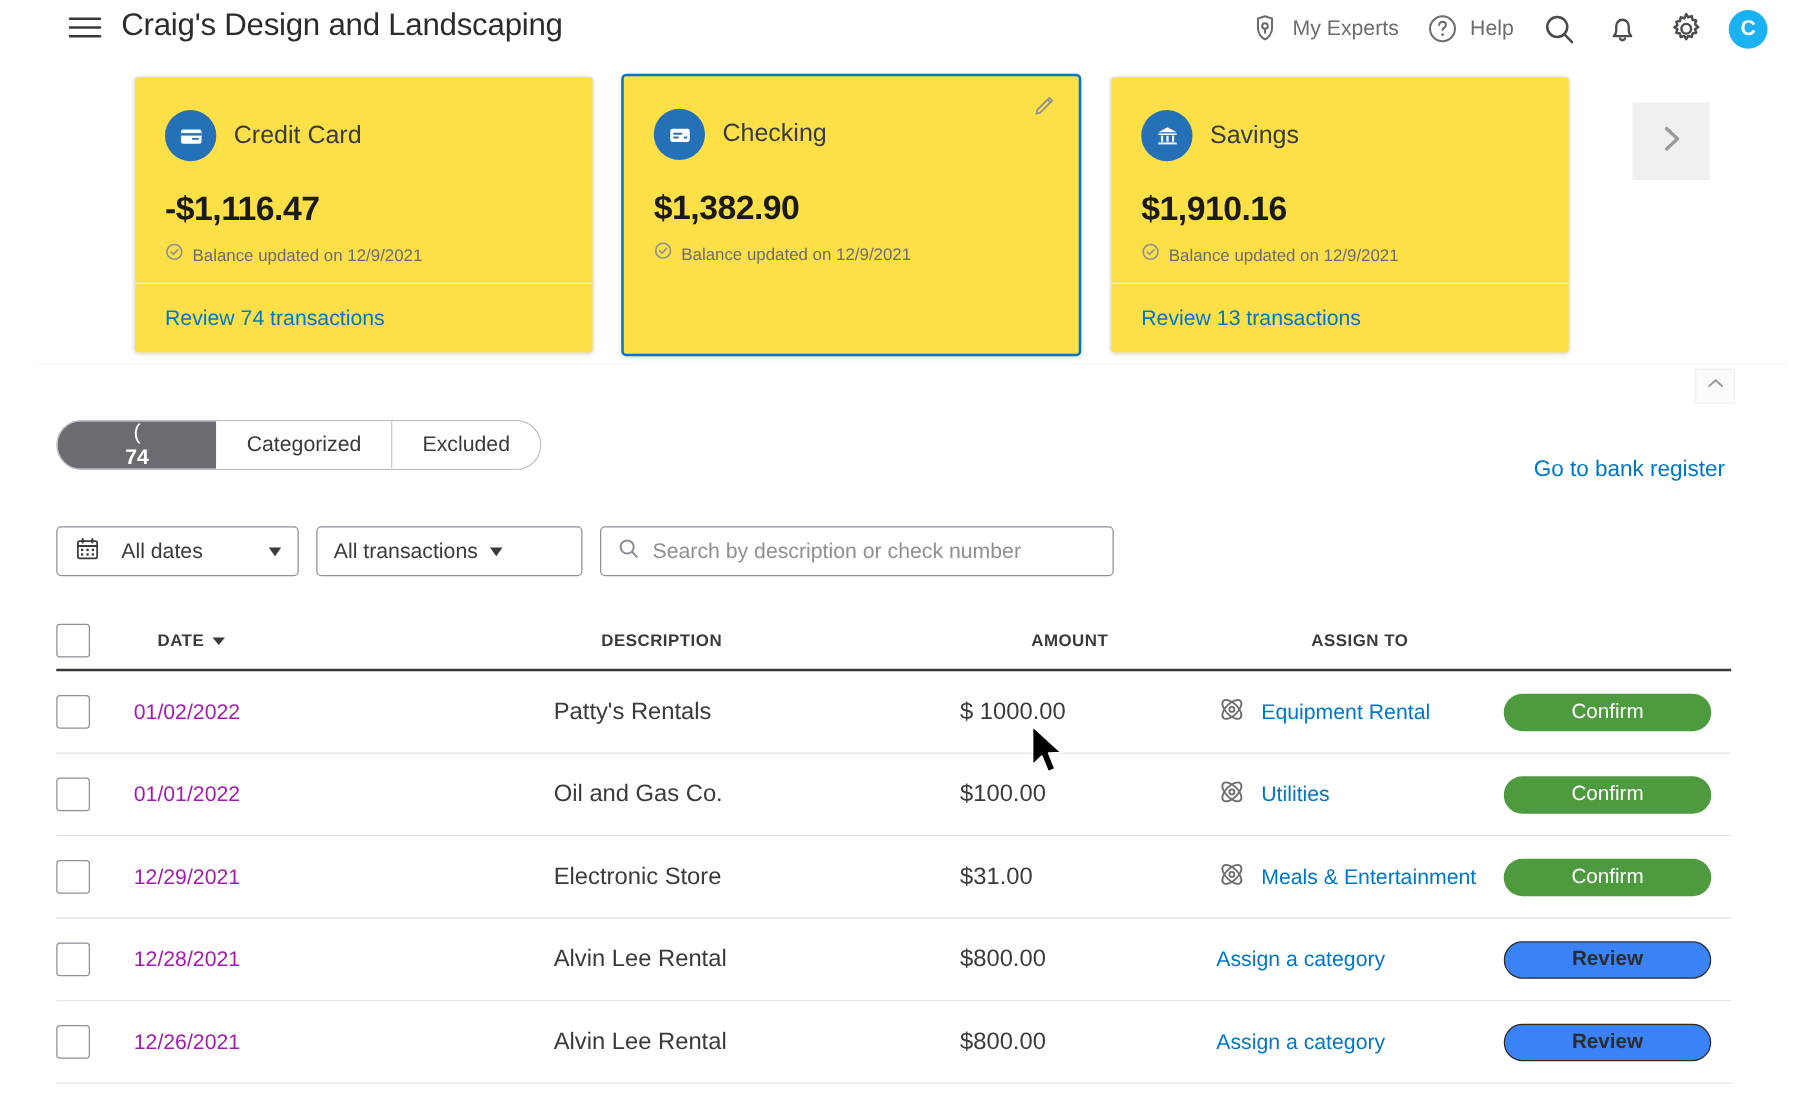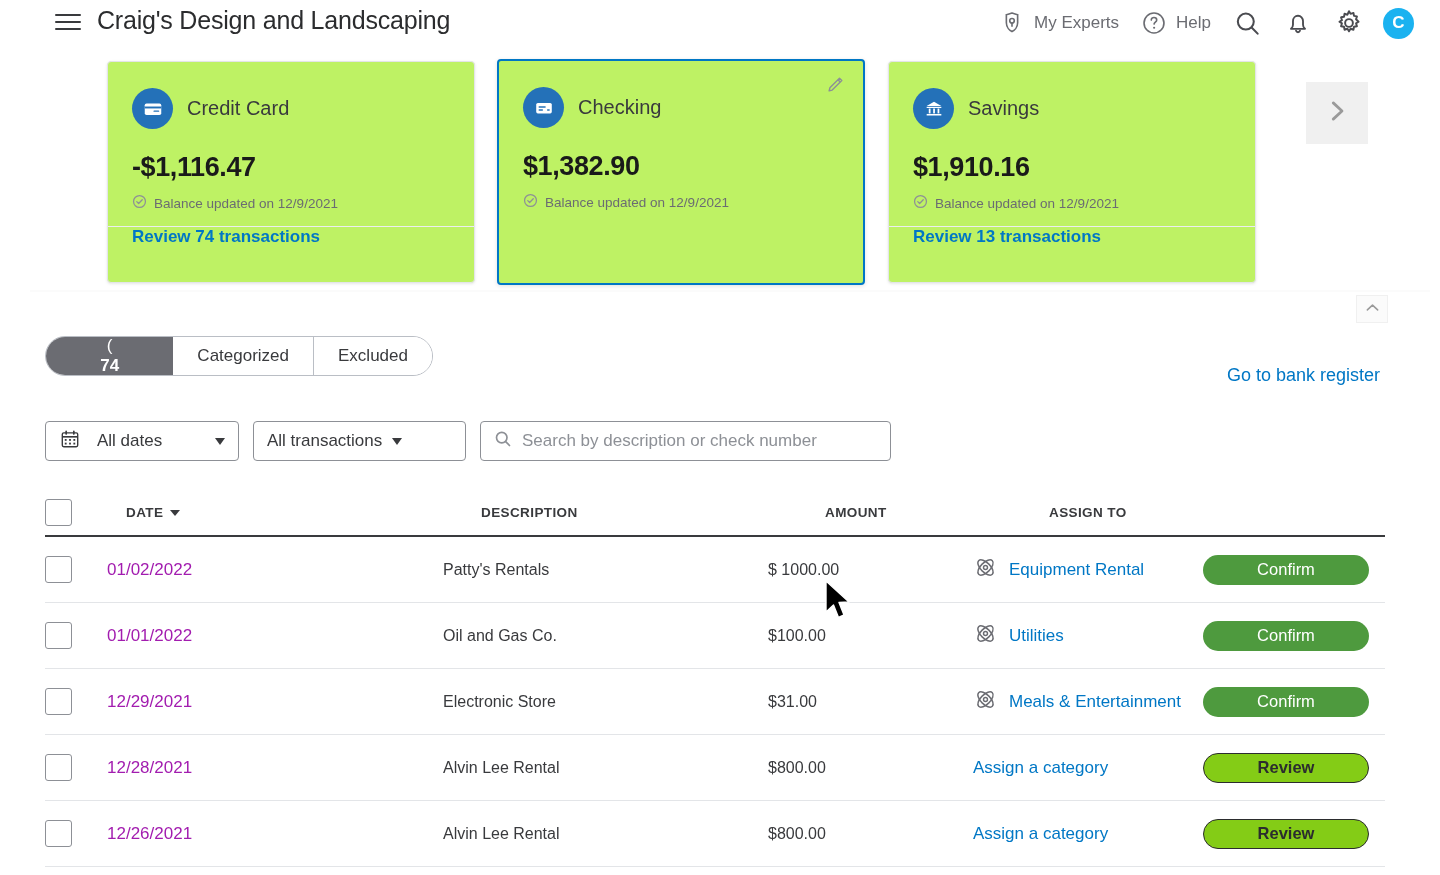--- a/index.html
+++ b/index.html
@@ -38,40 +38,40 @@
     background: #1ab2f0; color: #fff;
     display: flex; align-items: center; justify-content: center;
     font-size: 17px; font-weight: 600; margin-left: 8px; margin-right: 6px;
     cursor: pointer; letter-spacing: 0;
   }
 
   
   .cards-row { position: absolute; top: 61px; left: 0; width: 1440px; height: 226px; }
   .acct-card {
     position: absolute; top: 0; width: 368px; height: 222px;
-    background: #bef264; border: 1px solid #e3e5e8; border-radius: 4px;
+    background: #fde047; border: 1px solid #e3e5e8; border-radius: 4px;
     box-shadow: 0 1px 3px rgba(0,0,0,0.10);
   }
   .acct-card.selected {
     border: 2px solid #0077c5; top: -2px; height: 226px;
     box-shadow: 0 1px 4px rgba(0,0,0,0.12);
   }
   .card-body { padding: 26px 24px 0 24px; }
   .card-top { display: flex; align-items: center; gap: 14px; }
   .card-icon {
     width: 41px; height: 41px; border-radius: 50%; background: #2471b8;
     display: flex; align-items: center; justify-content: center; flex: 0 0 auto;
   }
   .card-name { font-size: 20px; color: #393a3d; font-weight: 400; }
   .card-balance { font-size: 27px; font-weight: 700; color: #1a1a1a; margin-top: 23px; letter-spacing: -0.4px; }
   .card-updated { display: flex; align-items: center; gap: 7px; margin-top: 11px; }
   .card-updated-text { font-size: 13.5px; color: #6b6c72; }
   .card-foot {
     position: absolute; bottom: 0; left: 0; right: 0; height: 56px;
-    border-top: 1px solid #eceef0; display: flex; align-items: flex-start; padding-left: 24px; font-weight: bold;
+    border-top: 1px solid #eceef0; display: flex; align-items: center; padding-left: 24px;
   }
   .card-foot-link { font-size: 17px; color: #0077c5; cursor: pointer; }
   .card-foot-link.plain { color: #393a3d; }
   .pencil-btn { position: absolute; top: 13px; right: 17px; cursor: pointer; }
 
   .carousel-next {
     position: absolute; left: 1306px; top: 82px; width: 62px; height: 62px;
     background: #f0f0f0; display: flex; align-items: center; justify-content: center;
     cursor: pointer;
   }
@@ -136,32 +136,32 @@
   .chk {
     width: 27px; height: 27px; border: 1.6px solid #8d9096; border-radius: 3px;
     background: #fff; cursor: pointer;
   }
   .sort-caret { width: 0; height: 0; border-left: 5px solid transparent; border-right: 5px solid transparent; border-top: 6.5px solid #393a3d; }
 
   .trow {
     display: flex; align-items: center; height: 66px;
     border-bottom: 1px solid #e3e5e8;
   }
-  .cell { font-size: 16px; color: #393a3d; }
+  .cell { font-size: 19px; color: #393a3d; }
   .cell-date { font-size: 17px; color: #a21caf; }
   .cell-assign { display: flex; align-items: center; gap: 11px; }
   .cat-link { font-size: 17px; color: #0077c5; cursor: pointer; white-space: nowrap; }
 
   .btn-confirm {
     width: 166px; height: 30px; border-radius: 15px; background: #4e9a3e; border: none;
     color: #fff; font-size: 16.5px; font-family: "Liberation Sans", sans-serif;
     cursor: pointer; display: flex; align-items: center; justify-content: center;
   }
   .btn-review {
-    width: 166px; height: 30px; border-radius: 15px; background: #84cc16; border: 1.6px solid #2b2c2e;
+    width: 166px; height: 30px; border-radius: 15px; background: #3b82f6; border: 1.6px solid #2b2c2e;
     color: #2b2c2e; font-size: 16.5px; font-weight: 700; font-family: "Liberation Sans", sans-serif;
     cursor: pointer; display: flex; align-items: center; justify-content: center;
   }
 
   
   .ghost { position: absolute; background: #f7f7f7; pointer-events: none; }
 
   .cursor-arrow { position: absolute; left: 824px; top: 580px; pointer-events: none; }
 </style>
 </head>

